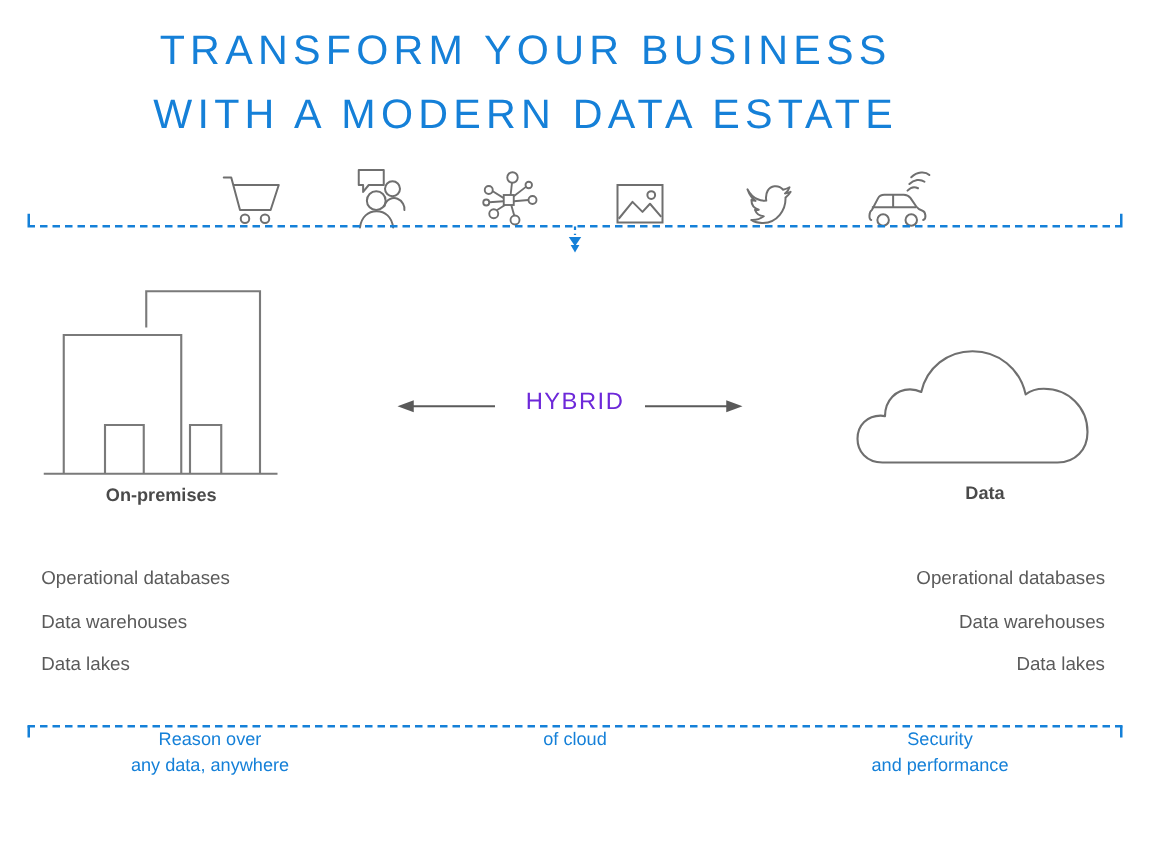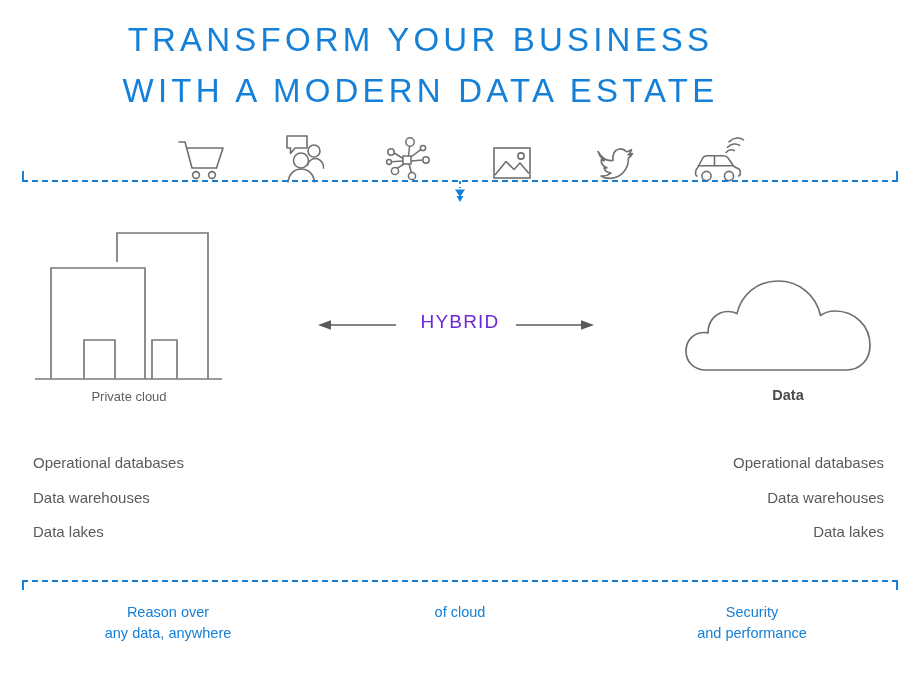--- a/index.html
+++ b/index.html
@@ -125,21 +125,21 @@
     color: #5a5a5a;
   }
   .cap-list-left { left: 33px; text-align: left; }
   .cap-list-right { right: 37px; text-align: right; }
   .cap-list div { line-height: 34.5px; white-space: nowrap; }
 
   
   .benefits {
     position: absolute;
     left: 22px;
-    top: 602px;
+    top: 582px;
     width: 876px;
     display: flex;
   }
   .benefit {
     flex: 1;
     text-align: center;
     color: #1580d8;
     font-size: 14.5px;
     line-height: 21px;
   }
@@ -238,21 +238,21 @@
 <div class="onprem-svg">
   <svg width="190" height="160" viewBox="0 0 190 160" fill="none" stroke="#7a7a7a" stroke-width="1.7">
     <path d="M1 153 H188"></path>
     <path d="M17 153 V42 H111 V153"></path>
     <path d="M83 36 V7 H174 V153"></path>
     <path d="M50 153 V114 H81 V153"></path>
     <path d="M118 153 V114 H143 V153"></path>
   </svg>
 </div>
 <div class="caption cap-onprem">
-  <div class="caption-sub">Private cloud</div>
+  <div class="caption-main">On-premises</div>
 </div>
 
 <div class="hybrid-svg">
   <svg width="280" height="26" viewBox="0 0 280 26" fill="none">
     <path d="M14 13 H80" stroke="#5a5a5a" stroke-width="1.7"></path>
     <path d="M2 13 L15 8.2 L15 17.8 Z" fill="#5a5a5a"></path>
     <path d="M200 13 H266" stroke="#5a5a5a" stroke-width="1.7"></path>
     <path d="M278 13 L265 8.2 L265 17.8 Z" fill="#5a5a5a"></path>
   </svg>
 </div>

